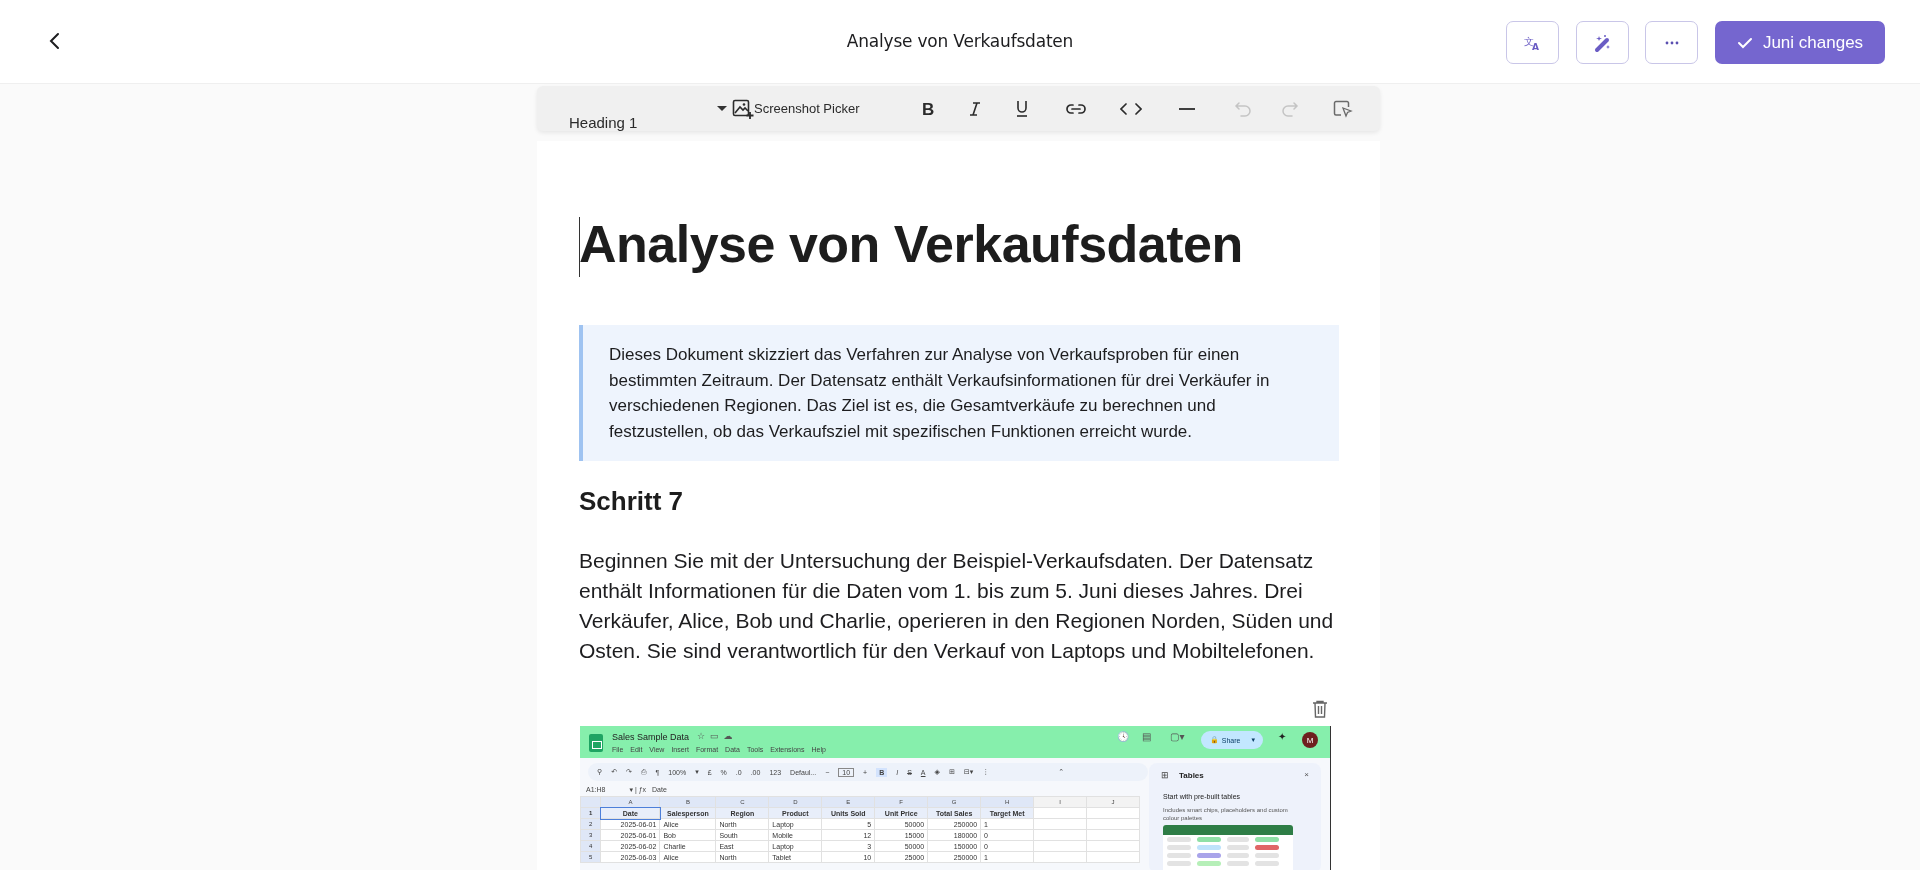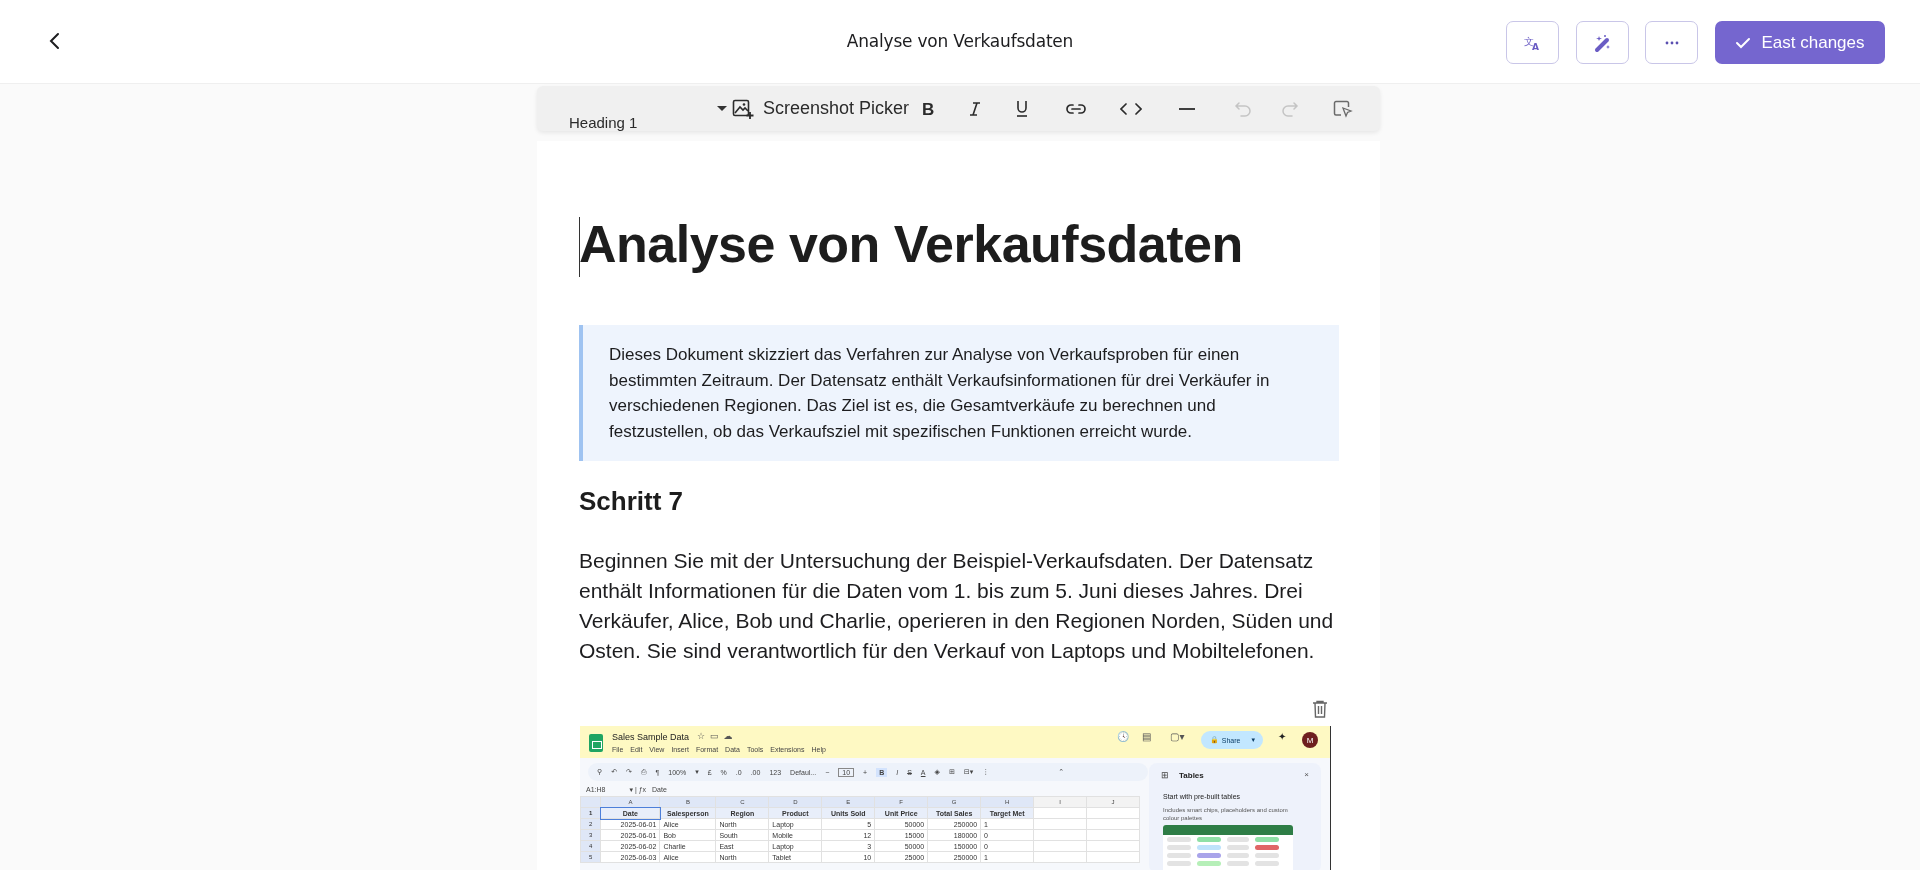--- a/index.html
+++ b/index.html
@@ -12,35 +12,35 @@
   .icon-btn { position: absolute; top: 21px; width: 53px; height: 43px; border: 1px solid #c9c6e8; border-radius: 7px; background: #fff; display: flex; align-items: center; justify-content: center; cursor: pointer; }
   .icon-btn.translate { left: 1506px; }
   .icon-btn.magic { left: 1576px; }
   .icon-btn.more { left: 1645px; }
   .save-btn { position: absolute; left: 1715px; top: 21px; width: 170px; height: 43px; border-radius: 7px; background: #7566cf; color: #fff; font-size: 17px; display: flex; align-items: center; justify-content: center; gap: 10px; border: none; cursor: pointer; font-family: "Liberation Sans", sans-serif; }
 
   
   .toolbar { position: absolute; left: 537px; top: 86px; width: 843px; height: 45px; background: #f0f0f0; border-radius: 6px; box-shadow: 0 2px 4px rgba(0,0,0,0.08); display: flex; align-items: center; }
   .tb-heading { position: absolute; left: 32px; top: 0; height: 45px; width: 140px; display: flex; align-items: flex-end; font-size: 15px; color: #2b2b2b; cursor: pointer; }
   .tb-heading .caret { position: absolute; left: 148px; top: 20px; width: 0; height: 0; border-left: 5px solid transparent; border-right: 5px solid transparent; border-top: 5px solid #333; }
-  .tb-shot { position: absolute; left: 195px; top: 0; height: 45px; display: flex; align-items: center; gap: 9px; font-size: 18px; color: #2b2b2b; cursor: pointer; }
+  .tb-shot { position: absolute; left: 195px; top: 0; height: 45px; display: flex; align-items: center; font-size: 13px; color: #2b2b2b; cursor: pointer; }
   .tb-btn { position: absolute; top: 8px; width: 32px; height: 30px; display: flex; align-items: center; justify-content: center; cursor: pointer; }
 
   
   .page { position: absolute; left: 537px; top: 141px; width: 843px; height: 729px; background: #ffffff; }
   .h1 { position: absolute; left: 42px; top: 73px; font-size: 52px; font-weight: bold; color: #1d1d1d; letter-spacing: -0.5px; font-family: "Liberation Sans", sans-serif; }
   .caret-line { position: absolute; left: 42px; top: 76px; width: 1px; height: 60px; background: #333; }
   .callout { position: absolute; left: 42px; top: 184px; width: 760px; height: 136px; background: #eef4fd; border-left: 4px solid #9fc3f1; padding: 17px 26px; font-size: 17px; line-height: 25.5px; color: #1d1d1f; }
   .h2 { position: absolute; left: 42px; top: 345px; font-size: 26px; font-weight: bold; color: #1d1d1d; }
   .para { position: absolute; left: 42px; top: 405px; width: 770px; font-size: 21px; line-height: 30px; color: #1d1d1f; }
   .trash { position: absolute; left: 772px; top: 556px; width: 22px; height: 24px; display: flex; align-items: center; justify-content: center; cursor: pointer; }
 
   
   .shot { position: absolute; left: 43px; top: 585px; width: 751px; height: 144px; background: #f6f8fc; overflow: hidden; border-right: 1px solid #333; }
-  .sh-top { position: absolute; left: 0; top: 0; width: 751px; height: 32px; background: #fef9c3; }
+  .sh-top { position: absolute; left: 0; top: 0; width: 751px; height: 32px; background: #86efac; }
   .sh-logo { position: absolute; left: 9px; top: 8px; width: 14px; height: 18px; background: #1fa463; border-radius: 2px; }
   .sh-logo::after { content: ""; position: absolute; left: 3px; top: 7px; width: 8px; height: 6px; border: 1px solid #fff; }
   .sh-name { position: absolute; left: 32px; top: 6px; font-size: 9px; color: #222; }
   .sh-name-icons { position: absolute; left: 117px; top: 5px; font-size: 9px; color: #555; letter-spacing: 5px; }
   .sh-menu { position: absolute; left: 32px; top: 20px; font-size: 7px; color: #444; display: flex; gap: 7px; }
   .sh-right { position: absolute; top: 5px; font-size: 10px; color: #555; }
   .sh-share { position: absolute; left: 621px; top: 5px; width: 62px; height: 18px; background: #c2e7ff; border-radius: 9px; font-size: 7px; color: #0b3d66; display: flex; align-items: center; padding-left: 9px; gap: 3px; }
   .sh-avatar { position: absolute; left: 722px; top: 6px; width: 16px; height: 16px; border-radius: 50%; background: #6e1f1f; color: #fff; font-size: 8px; display: flex; align-items: center; justify-content: center; }
   .sh-toolbar { position: absolute; left: 8px; top: 37px; width: 560px; height: 18px; background: #edf2fa; border-radius: 9px; font-size: 7px; color: #444; display: flex; align-items: center; gap: 9px; padding-left: 9px; white-space: nowrap; }
   .sh-toolbar .b { background: #d3e3fd; padding: 1px 3px; font-weight: bold; }
@@ -92,21 +92,21 @@
     <svg width="16" height="4" viewBox="0 0 16 4">
         <circle cx="3" cy="2" r="1.4" fill="#5a4fb0"></circle>
         <circle cx="8" cy="2" r="1.4" fill="#5a4fb0"></circle>
         <circle cx="13" cy="2" r="1.4" fill="#5a4fb0"></circle>
       </svg>
   </div>
   <button class="save-btn">
     <svg width="16" height="12" viewBox="0 0 16 12">
         <path d="M2 6 L6 10 L14 2" stroke="#fff" stroke-width="2" fill="none" stroke-linecap="round"></path>
       </svg>
-    <span>East changes</span>
+    <span>Juni changes</span>
   </button>
 </div>
 
 <div class="toolbar">
   <div class="tb-heading">
     <span>Heading 1</span>
     <span class="caret"></span>
   </div>
   <div class="tb-shot">
     <svg width="22" height="20" viewBox="0 0 22 20">

